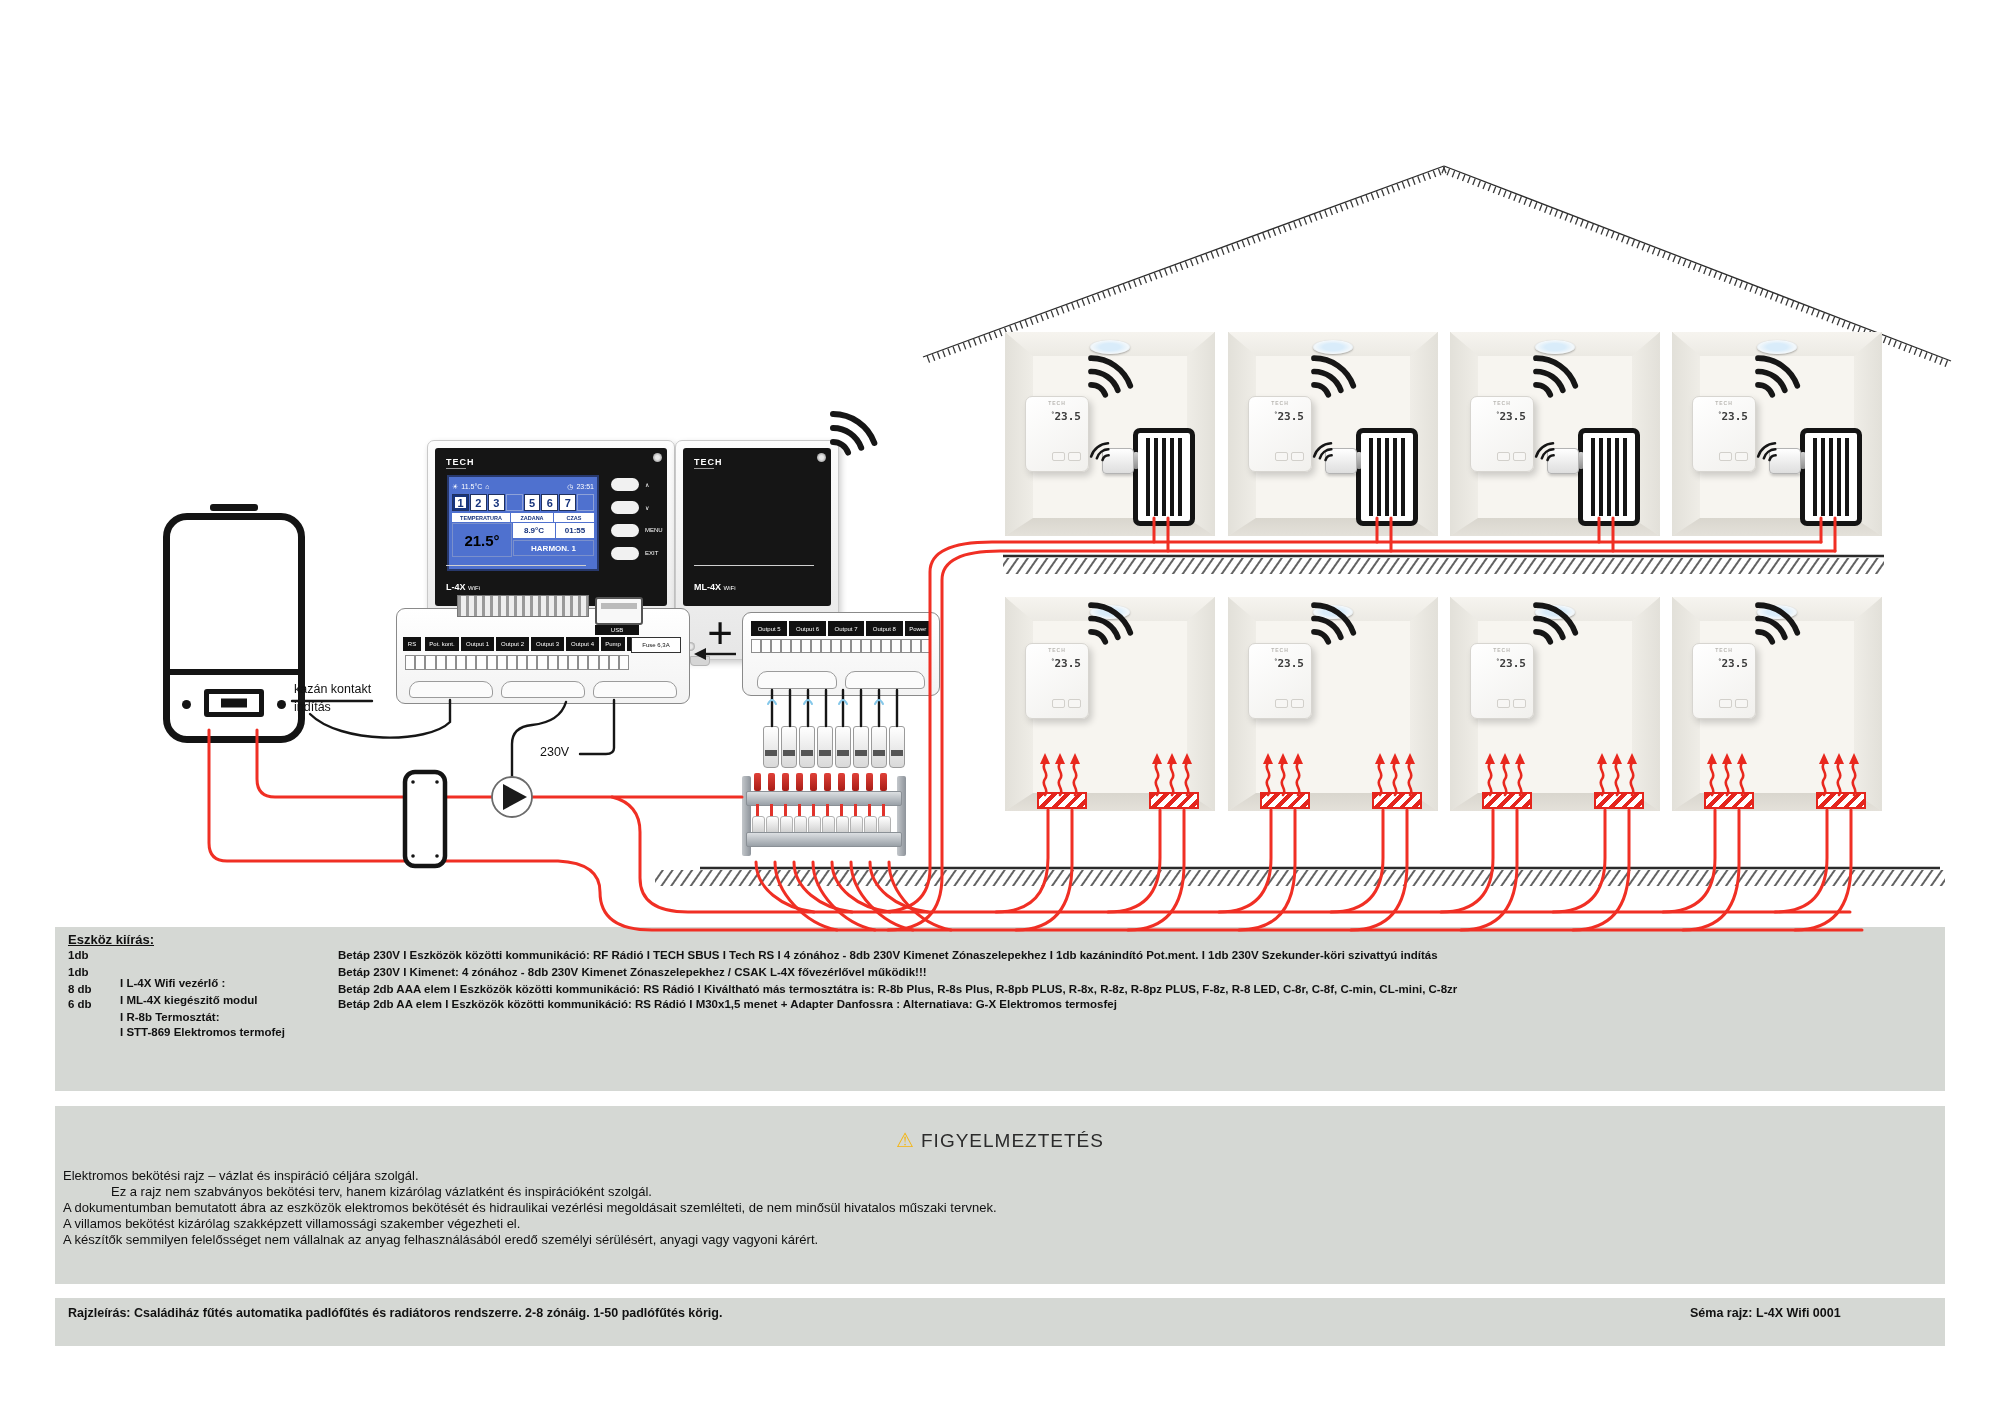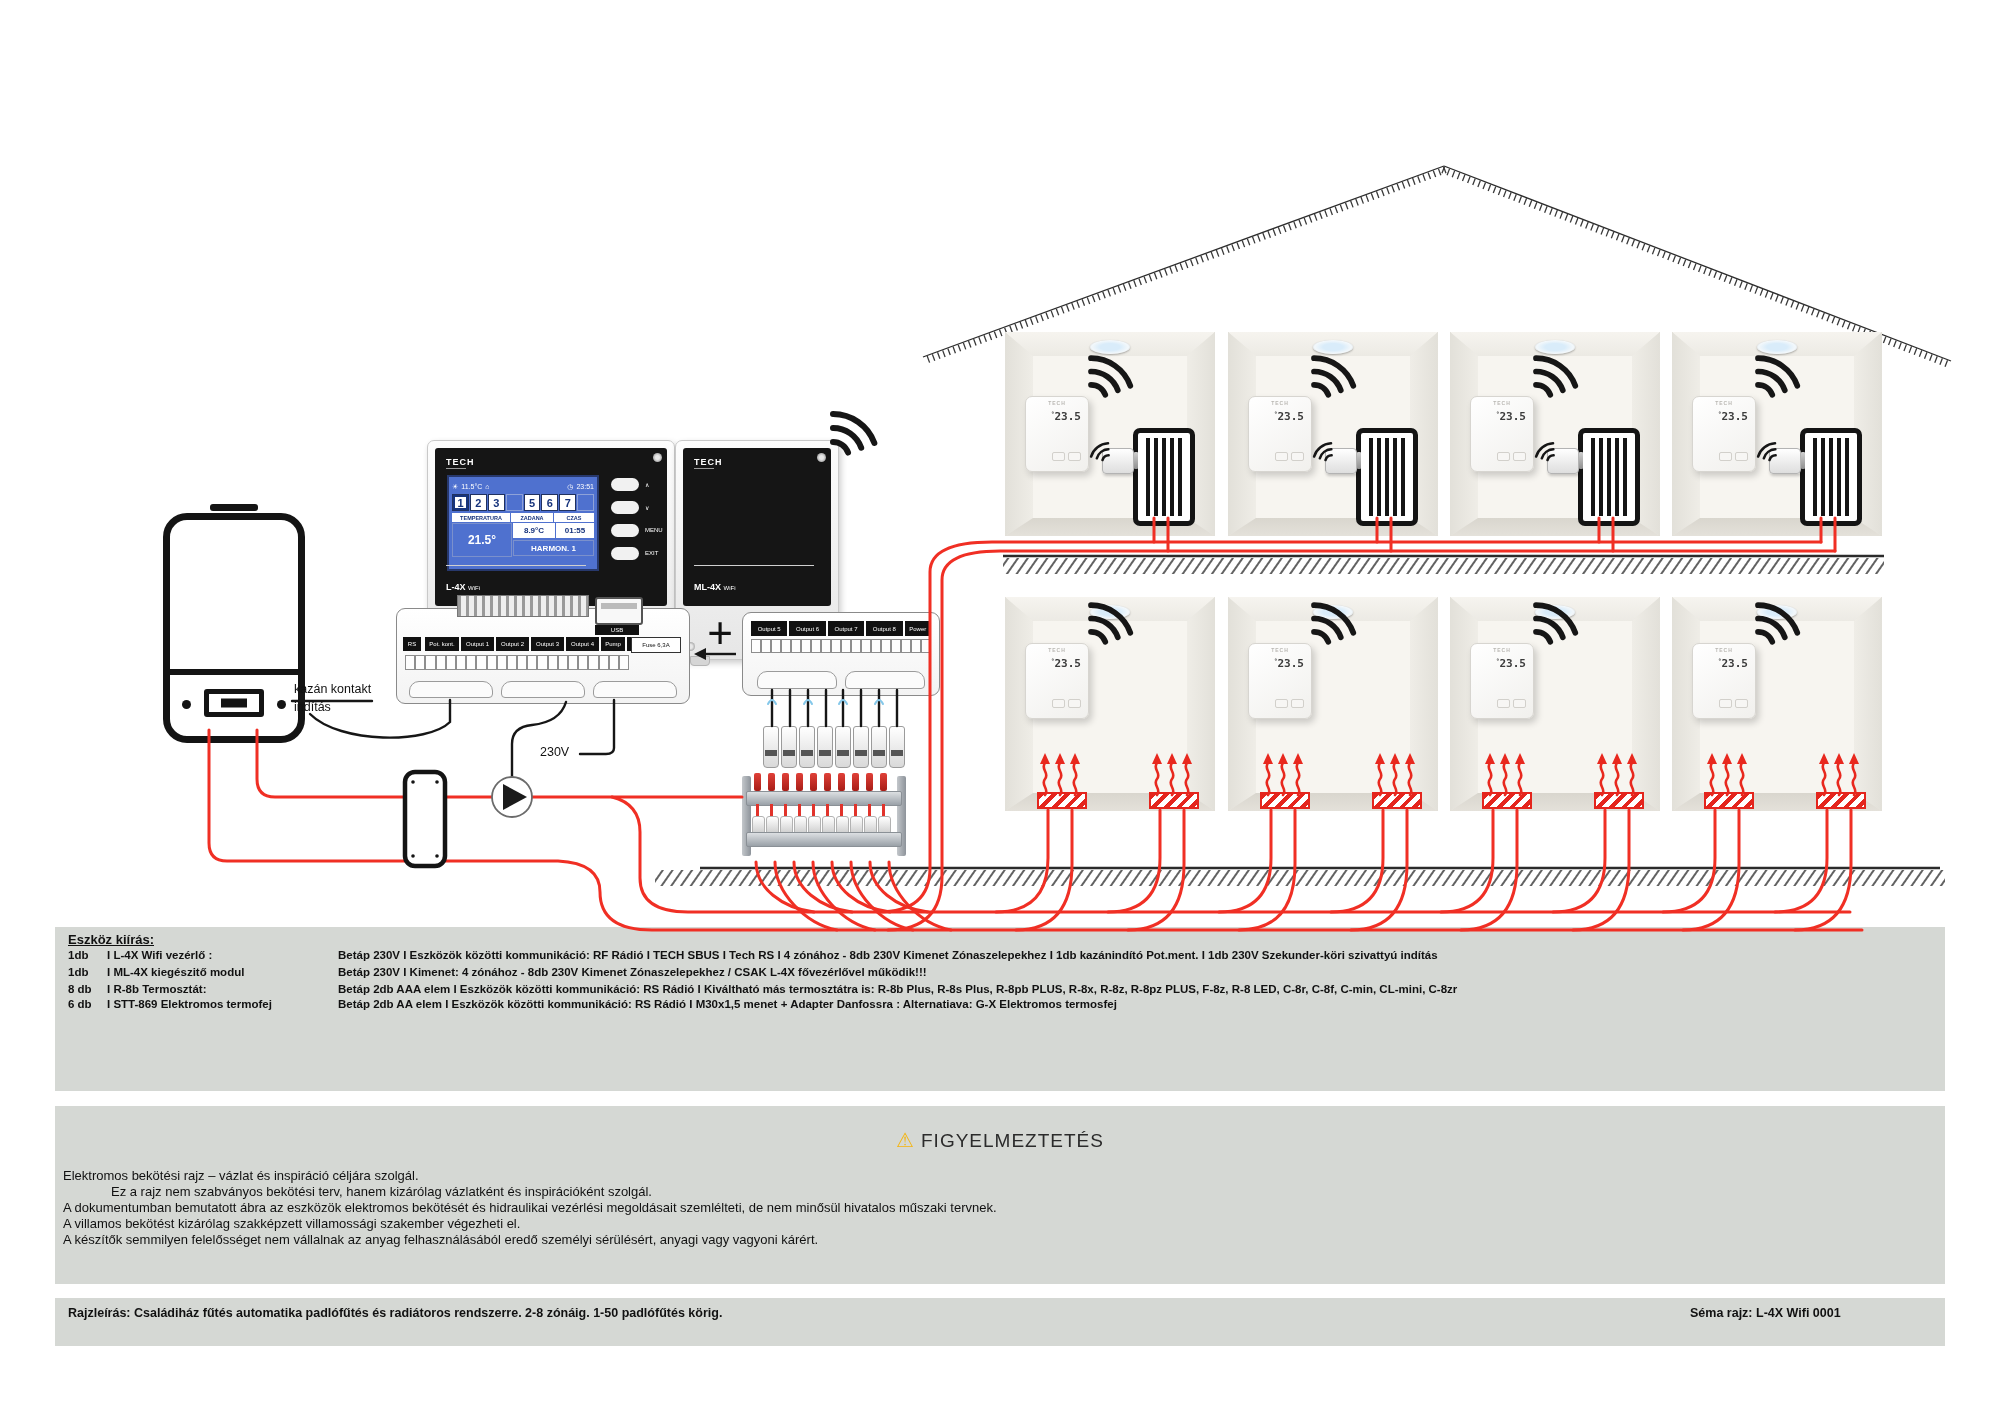--- a/index.html
+++ b/index.html
@@ -64,21 +64,21 @@
   .d-top{height:13px;display:flex;align-items:center;gap:3px;color:#fff;font-size:7px;white-space:nowrap;}
   .d-top .sp{flex:1;}
   .d-zones{height:17px;display:flex;gap:1px;margin-top:1px;}
   .zc{flex:1;background:#fff;border:1px solid #20315f;color:#16337c;font-weight:bold;font-size:11px;
       display:flex;align-items:center;justify-content:center;}
   .zc.sel{box-shadow:inset 0 0 0 2px #16337c;}
   .zc.empty{background:transparent;border:1px solid #8ea2d8;}
   .d-cols{display:flex;gap:1px;margin-top:2px;height:9px;}
   .d-col{background:#fff;color:#16337c;font-size:5.5px;font-weight:bold;display:flex;align-items:center;justify-content:center;}
   .d-main{display:flex;gap:1px;margin-top:1px;height:34px;}
-  .d-cur{width:58px;color:#ffffff;font-size:12px;font-weight:bold;display:flex;align-items:center;justify-content:center;border:1px solid #7b90cc;}
+  .d-cur{width:58px;color:#000000;font-size:15px;font-weight:bold;display:flex;align-items:center;justify-content:center;border:1px solid #7b90cc;}
   .d-right{flex:1;display:flex;flex-wrap:wrap;gap:1px;}
   .d-chip{background:#fff;color:#16337c;font-size:8px;font-weight:bold;display:flex;align-items:center;justify-content:center;height:15px;}
   .d-mode{flex-basis:100%;border:1px solid #7b90cc;color:#fff;font-size:8px;font-weight:bold;height:14px;display:flex;align-items:center;justify-content:center;}
   .pill{position:absolute;left:176px;width:28px;height:13px;background:#f1f1f1;border-radius:7px;}
   .pill-lab{position:absolute;left:210px;color:#fff;font-size:6px;}
 
   
   .base{position:absolute;background:linear-gradient(#ffffff,#f3f3f3);border:1.5px solid #8a8a8a;border-radius:9px;z-index:10;}
   .teeth{position:absolute;height:20px;background:repeating-linear-gradient(90deg,#9a9a9a 0 3px,#eeeeee 3px 8px);border:1px solid #777;}
   .usb{position:absolute;border:2px solid #555;border-radius:3px;background:#f8f8f8;}
@@ -99,21 +99,21 @@
   .m-bar{position:absolute;left:4px;right:4px;height:13px;background:linear-gradient(#dcdfe2,#9aa1a8);border-radius:2px;border:1px solid #8a9096;}
   .m-flange{position:absolute;width:9px;top:6px;height:80px;background:linear-gradient(90deg,#c3c7cb,#8d939a);border-radius:2px;}
   .m-meter{position:absolute;width:7px;height:18px;background:linear-gradient(#e04038,#a71d16);border-radius:2px;top:3px;}
   .m-tube{position:absolute;width:3px;top:34px;height:28px;background:#e1332b;}
   .m-cap{position:absolute;width:11px;height:16px;top:46px;background:linear-gradient(#ffffff,#cfcfcf);border:1px solid #b2b2b2;border-radius:3px 3px 1px 1px;}
 
   
   .gray{position:absolute;left:55px;width:1890px;background:#d5d8d4;z-index:4;}
   .eq-title{position:absolute;left:13px;top:5px;font-size:13px;font-weight:bold;text-decoration:underline;}
   .eq-row{position:absolute;left:0;right:0;font-size:11.5px;font-weight:bold;white-space:nowrap;}
-  .eq-qty{position:absolute;left:13px;} .eq-name{position:absolute;left:52px;} .eq-desc{position:absolute;left:283px;}
+  .eq-qty{position:absolute;left:13px;} .eq-name{position:absolute;left:65px;margin-top:28px;} .eq-desc{position:absolute;left:283px;}
   .warn-head{position:absolute;left:0;right:0;top:22px;text-align:center;font-size:19px;letter-spacing:1px;color:#2b2b2b;}
   .warn-tri{color:#f5b40d;font-size:20px;margin-right:6px;}
   .warn-line{position:absolute;left:8px;font-size:13px;white-space:nowrap;}
   .foot-left{position:absolute;left:13px;top:8px;font-size:12.5px;font-weight:bold;white-space:nowrap;}
   .foot-right{position:absolute;left:1635px;top:8px;font-size:12.5px;font-weight:bold;white-space:nowrap;}
 
   .floatlab{position:absolute;z-index:45;font-size:12.5px;color:#111;}
   .plus{position:absolute;left:700px;top:608px;width:40px;text-align:center;font-size:44px;font-weight:500;z-index:45;}
 </style>
 </head>

